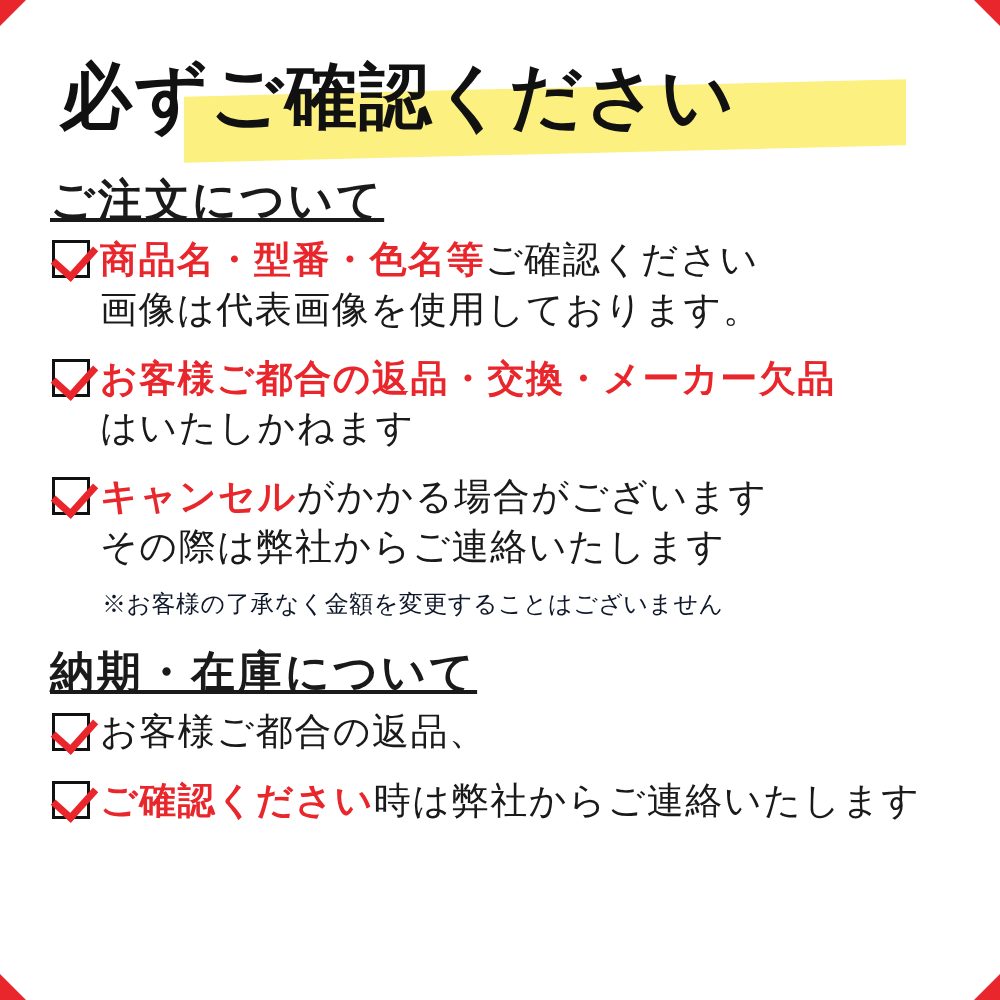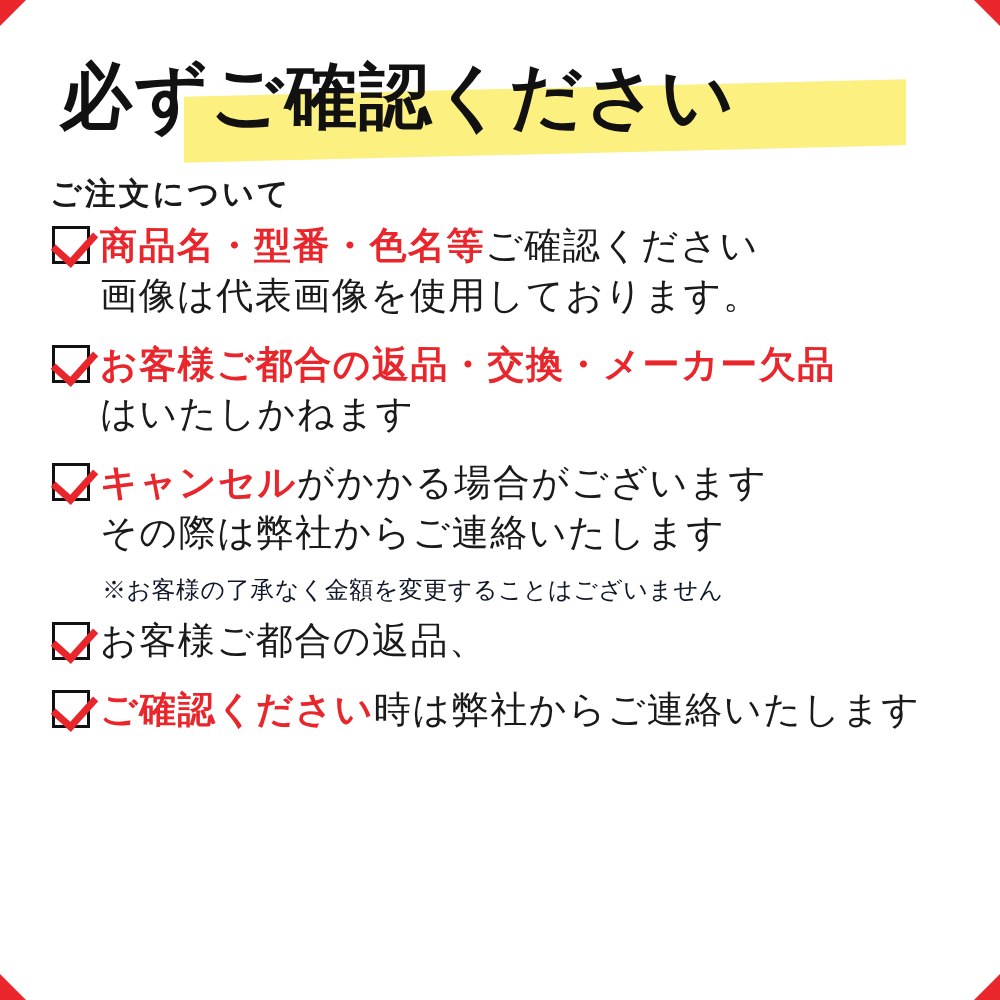--- a/index.html
+++ b/index.html
@@ -81,27 +81,28 @@
     line-height: 112px;
     font-weight: bold;
     color: #111111;
     letter-spacing: 2px;
     font-family: "DejaVu Serif", "Liberation Serif", serif;
     white-space: nowrap;
   }
 
   
   .section-heading {
-    font-size: 31px;
+    font-size: 44px;
     line-height: 1.1;
     font-weight: bold;
     color: #1a1a1a;
     letter-spacing: 3px;
     margin: 16px 0 10px 6px;
     font-family: "DejaVu Serif", "Liberation Serif", serif;
+    text-decoration: underline;
   }
   .section-heading.second {
     margin-top: 26px;
   }
 
   
   .item {
     display: flex;
     align-items: flex-start;
     margin: 0 0 18px 0;
@@ -195,20 +196,21 @@
 
     <div class="item">
       <span class="check-box"></span>
       <div class="item-lines">
         <div class="line"><span class="mixed-red">キャンセル</span><span class="mixed-black">がかかる場合がございます</span></div>
         <div class="line">その際は弊社からご連絡いたします</div>
       </div>
     </div>
     <div class="note">※お客様の了承なく金額を変更することはございません</div>
 
+    <div class="section-heading second">納期・在庫について</div>
 
     <div class="item">
       <span class="check-box"></span>
       <div class="item-lines">
         <div class="line">お客様ご都合の返品、</div>
       </div>
     </div>
 
     <div class="item">
       <span class="check-box"></span>

